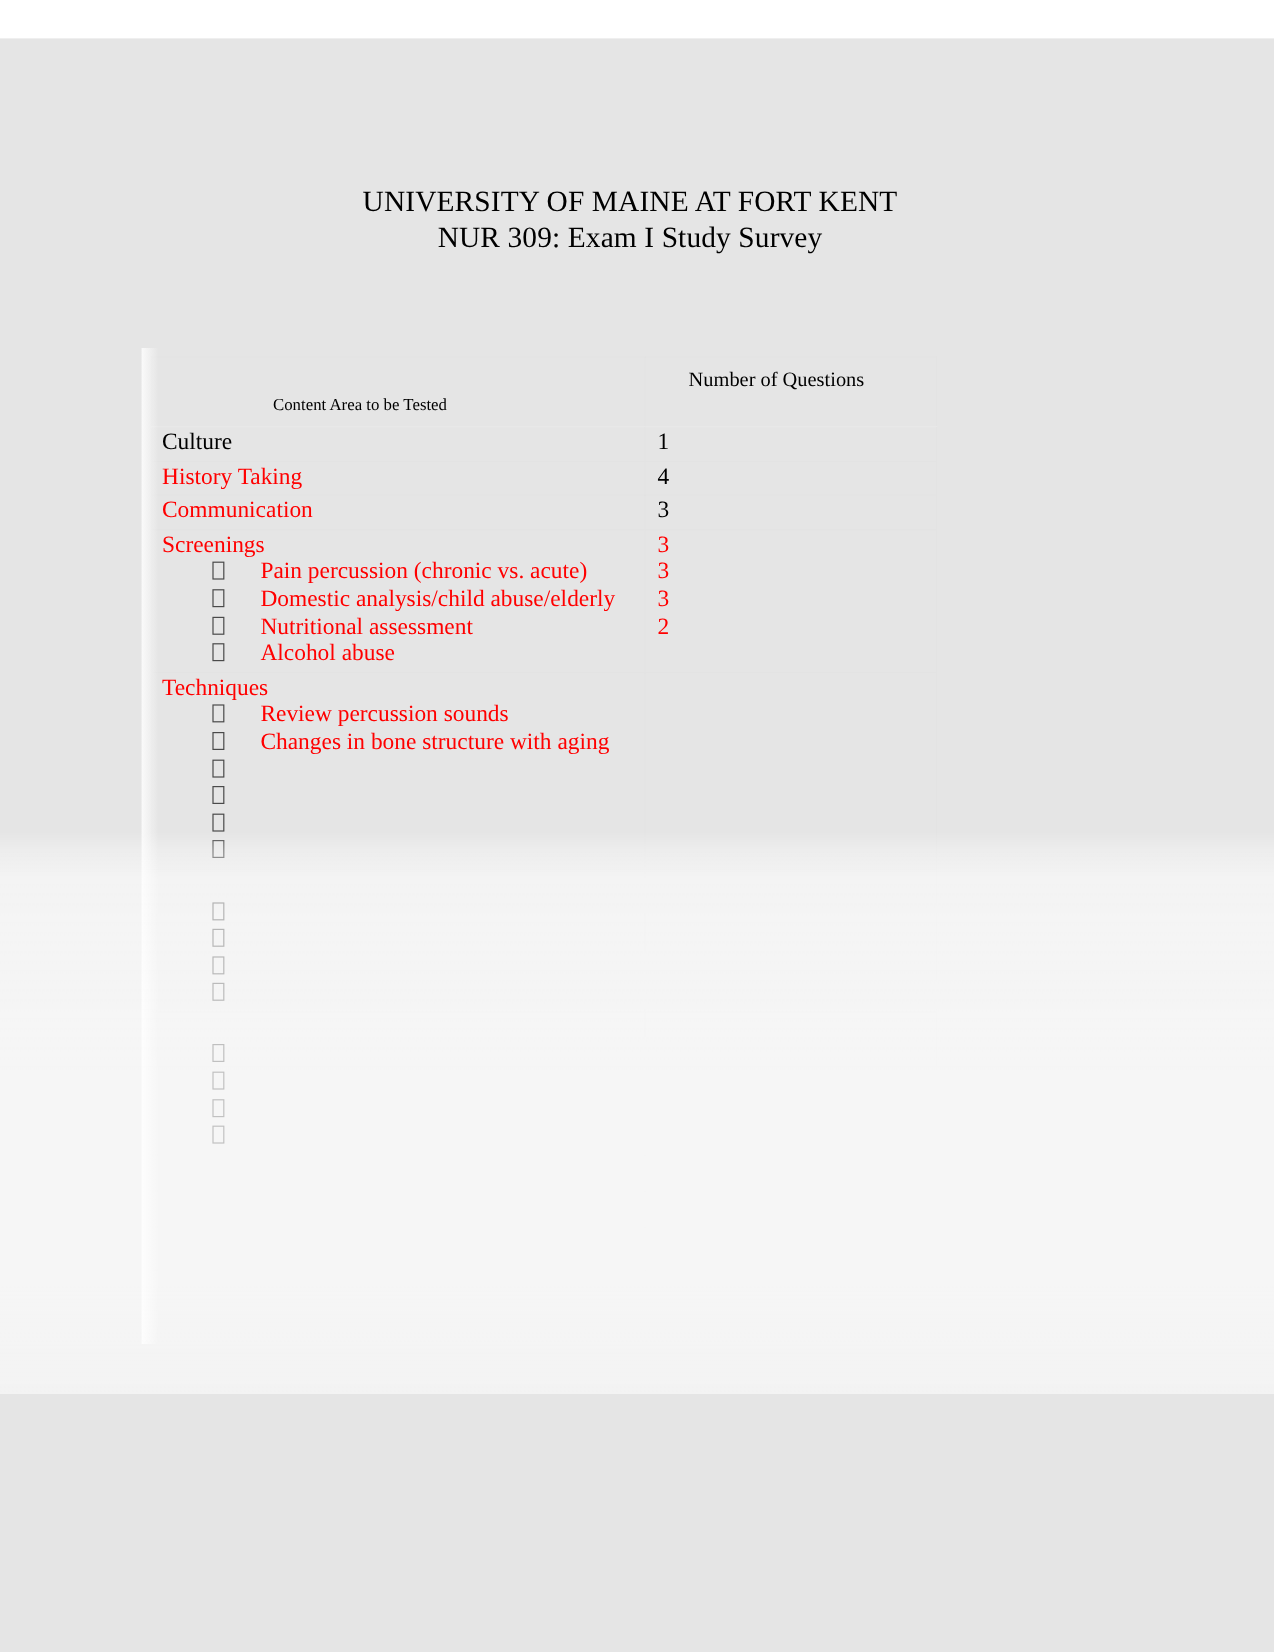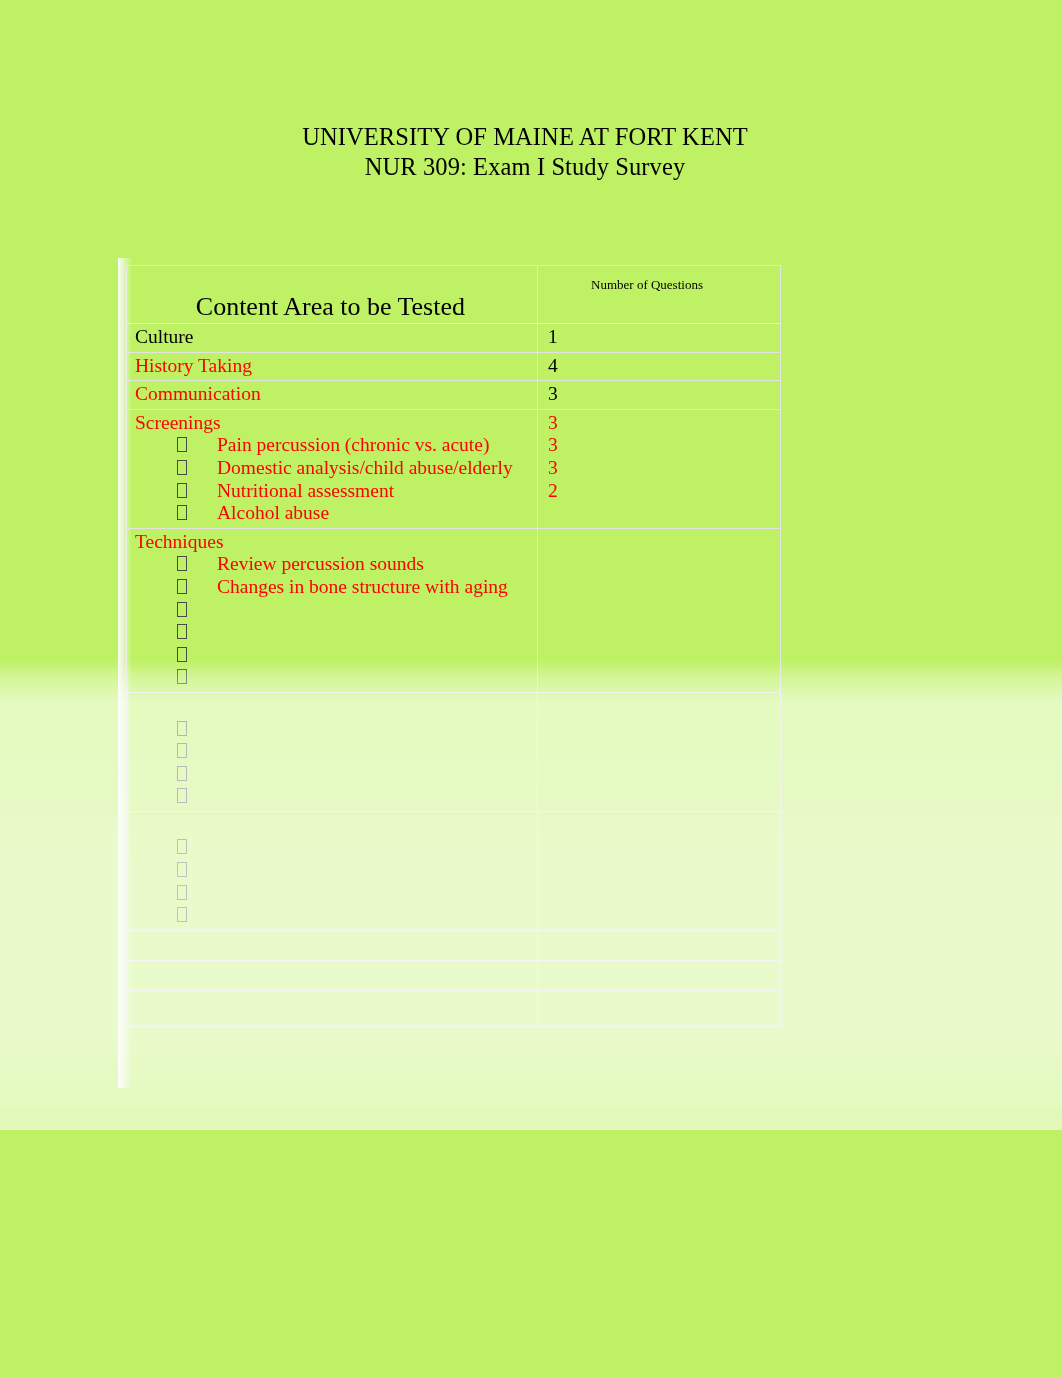--- a/index.html
+++ b/index.html
@@ -14,21 +14,22 @@
     position: relative;
     overflow: hidden;
     font-family: "Liberation Serif", "DejaVu Serif", serif;
     color: #000000;
     -webkit-font-smoothing: antialiased;
   }
 
   .page {
     position: absolute;
     inset: 0;
-    background: #bef264;
+    background: #e5e5e5;
+    margin-top: 32px;
   }
 
   
   .doc-heading {
     position: absolute;
     top: 122px;
     left: 0;
     width: 1050px;
     text-align: center;
   }
@@ -64,31 +65,31 @@
   table.guide td.num {
     padding-left: 10px;
   }
 
   
   tr.head td {
     border-bottom: 1px solid #e8e8e8;
     height: 52px;
   }
   .head-title-left {
-    text-align: right;
+    text-align: center;
     padding-top: 28px;
     padding-right: 66px;
-    font-size: 26px;
+    font-size: 14px;
     line-height: 22px;
   }
   .head-title-right {
     text-align: center;
     padding-top: 6px;
     padding-right: 28px;
-    font-size: 13px;
+    font-size: 17px;
     line-height: 22px;
   }
 
   
   .red { color: #ff0000; }
   .blk { color: #000000; }
 
   
   .sub {
     display: block;

